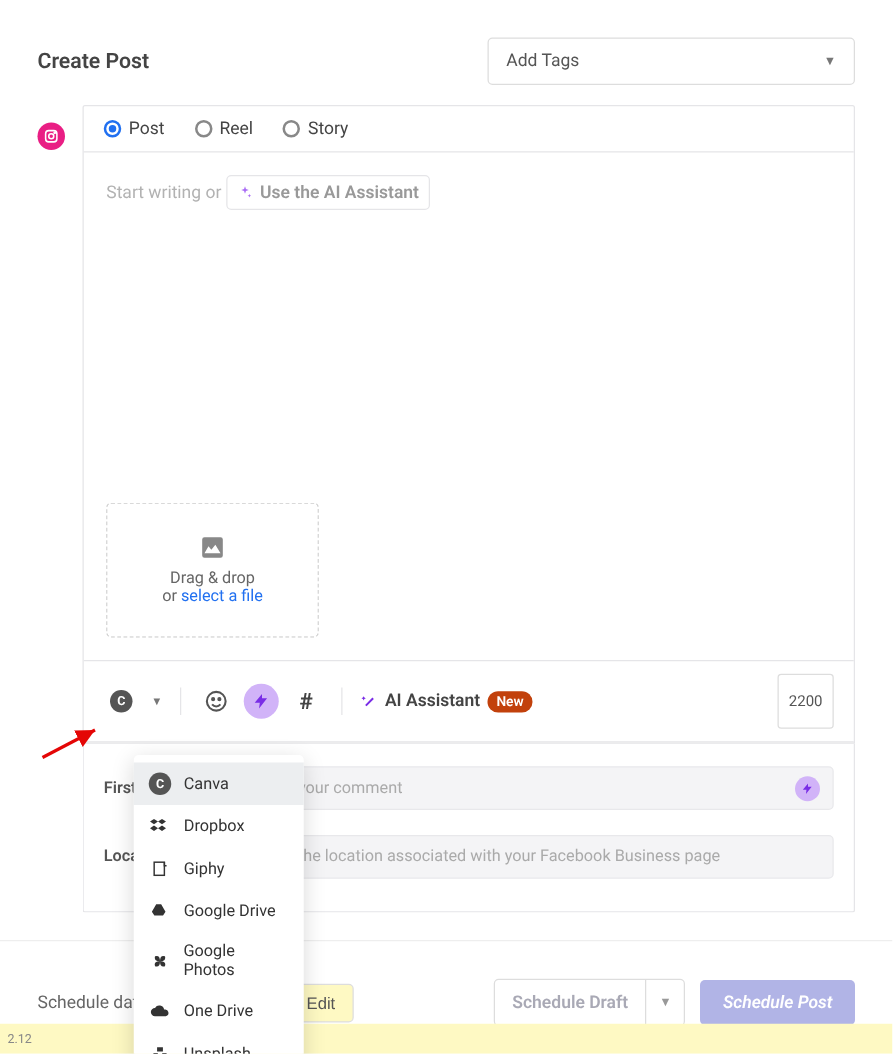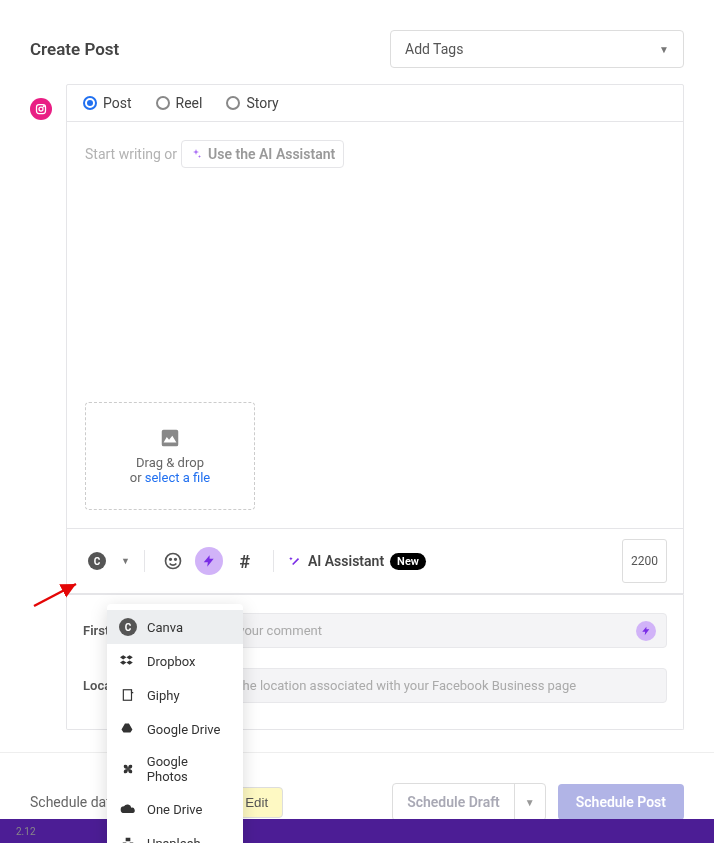--- a/index.html
+++ b/index.html
@@ -166,21 +166,21 @@
     display: flex; align-items: center; justify-content: center;
     color: #7a2de6;
   }
   .hash { font-weight: 700; font-size: 18px; color: #444; }
   .ai-assist {
     display: flex; align-items: center; gap: 6px;
     color: #444; font-weight: 600; cursor: pointer;
   }
   .ai-assist svg { color: #7a2de6; }
   .new-badge {
-    background: #000000; color: #fff;
+    background: #c2410c; color: #fff;
     border-radius: 10px; padding: 2px 7px; font-size: 11px; font-weight: 600;
   }
   .char-count {
     margin-left: auto;
     border: 1px solid #ddd;
     border-radius: 3px;
     padding: 14px 8px;
     color: #555;
     font-size: 12px;
   }
@@ -227,21 +227,21 @@
     border: 1px solid #ddd; border-radius: 4px; overflow: hidden;
   }
   .sched-draft-main { padding: 10px 14px; color: #a9a9b5; font-weight: 600; cursor: pointer; }
   .sched-draft-split {
     border-left: 1px solid #ddd;
     padding: 10px 10px; color: #999; font-size: 10px; cursor: pointer;
     display: flex; align-items: center;
   }
   .sched-post {
     background: #b1b4e6; color: #fff; font-weight: 600;
-    border-radius: 4px; padding: 10px 18px; cursor: pointer;
+    border-radius: 4px; padding: 10px 18px; cursor: pointer; font-style: italic;
   }
   .arrow {
     position: absolute;
     left: 32px; top: 580px;
     width: 48px; height: 30px;
     pointer-events: none;
   }
   .dropdown {
     position: absolute;
     left: 107px; top: 604px;
@@ -254,22 +254,22 @@
   }
   .dropdown-item {
     display: flex; align-items: center; gap: 10px;
     padding: 8px 12px; cursor: pointer;
     font-size: 13px; color: #333;
   }
   .dropdown-item.selected { background: #eceef0; }
   .dd-icon { width: 18px; height: 18px; display: flex; align-items: center; justify-content: center; color: #333; }
   .baseline {
     position: absolute; bottom: 0; left: 0; right: 0;
-    height: 24px; background: #4c1d95;
-    color: #888; font-size: 10px; padding-left: 16px;
+    height: 24px; background: #fef9c3;
+    color: #888; font-size: 10px; padding-left: 6px;
     display: flex; align-items: center;
   }
 </style>
 </head>
 <body>
 
 <div class="header">
   <div class="title">Create Post</div>
   <div class="tags-select">
     <span>Add Tags</span>

